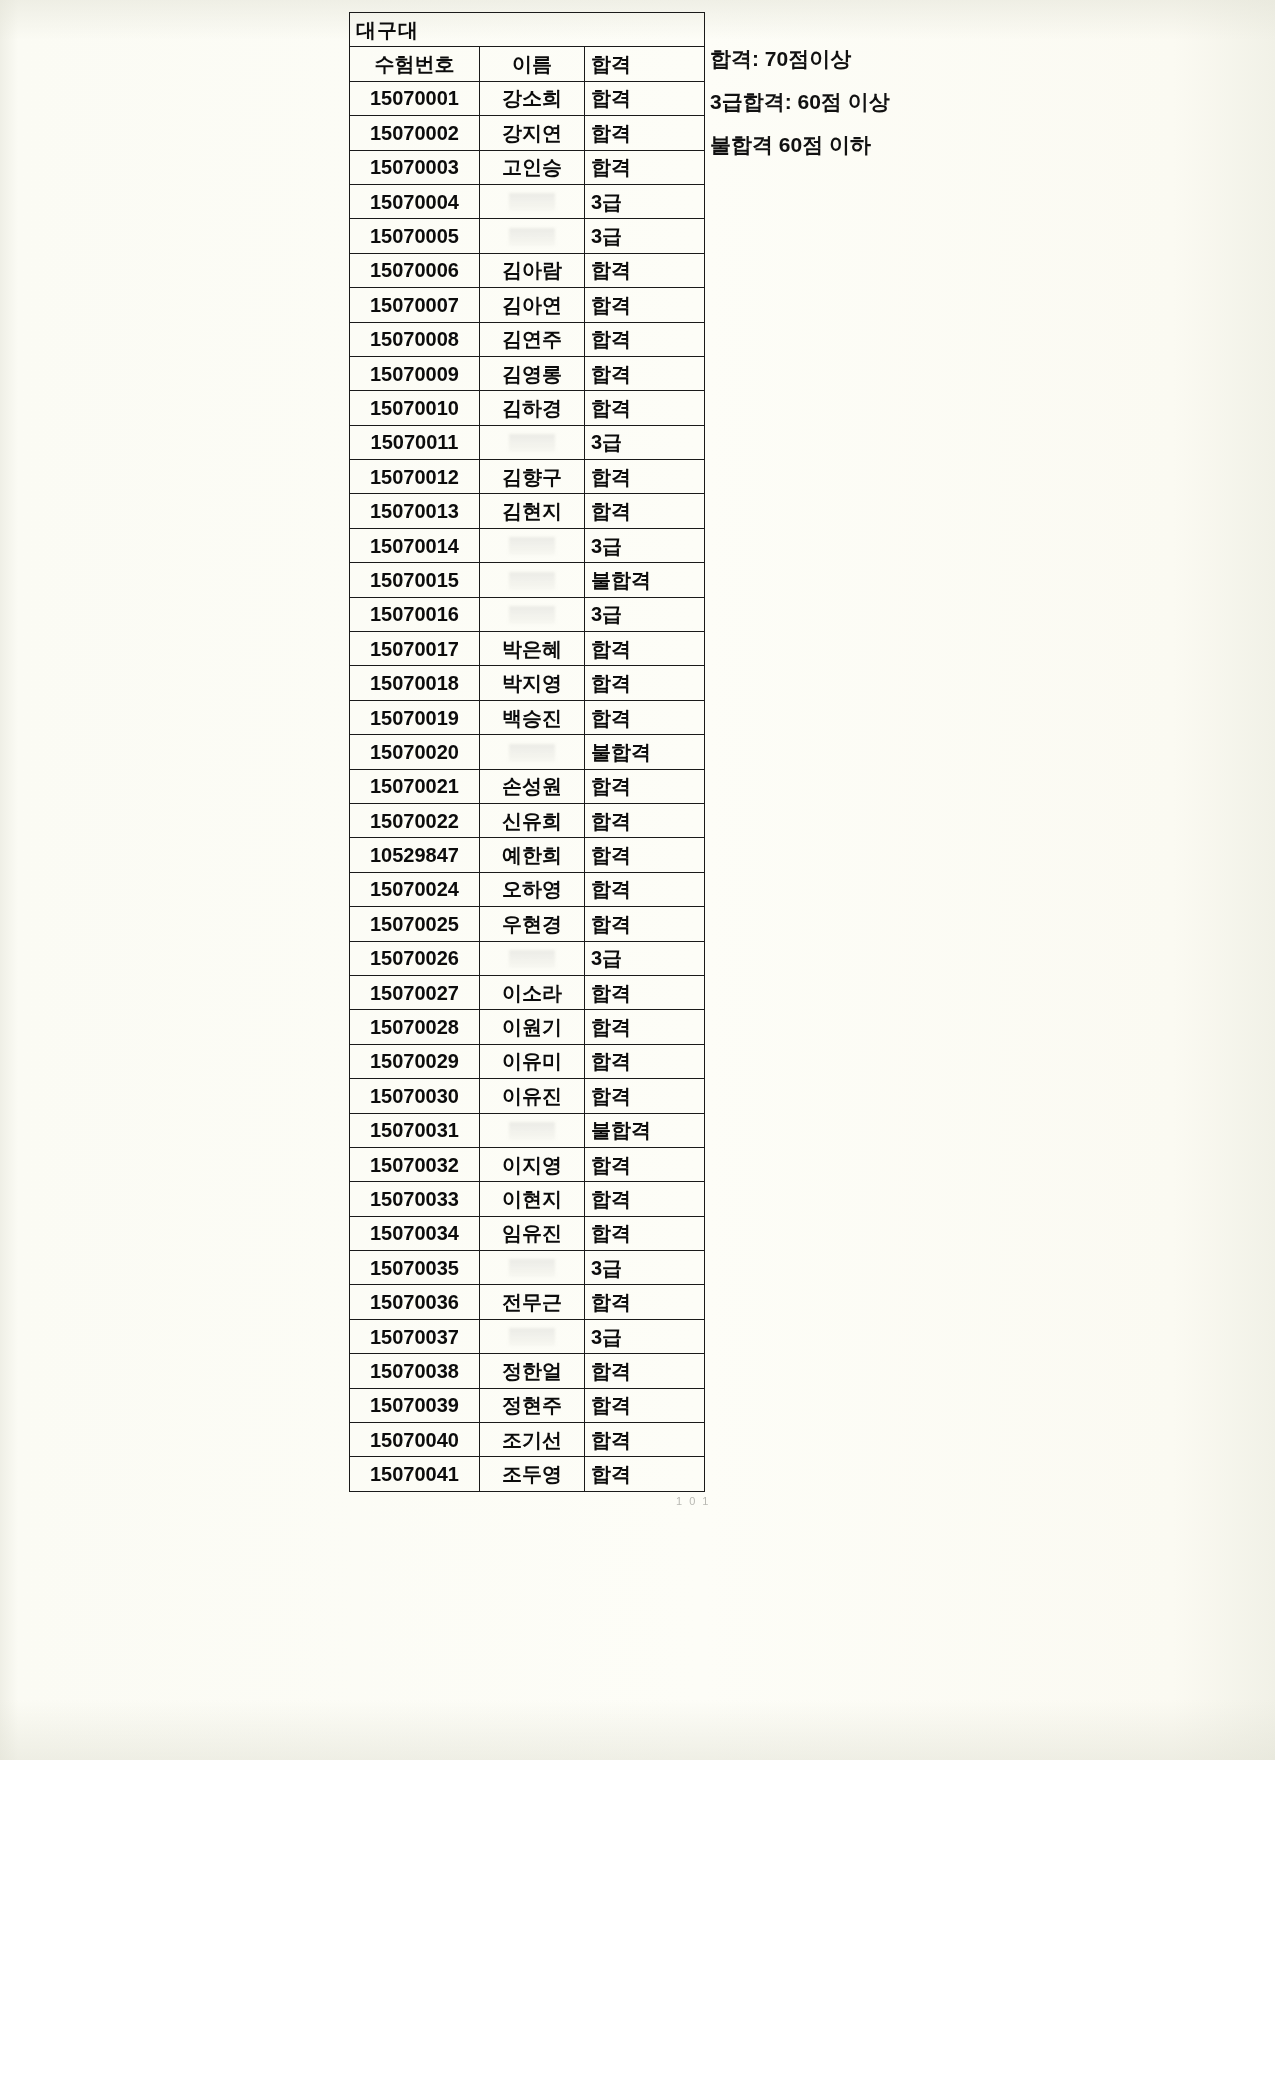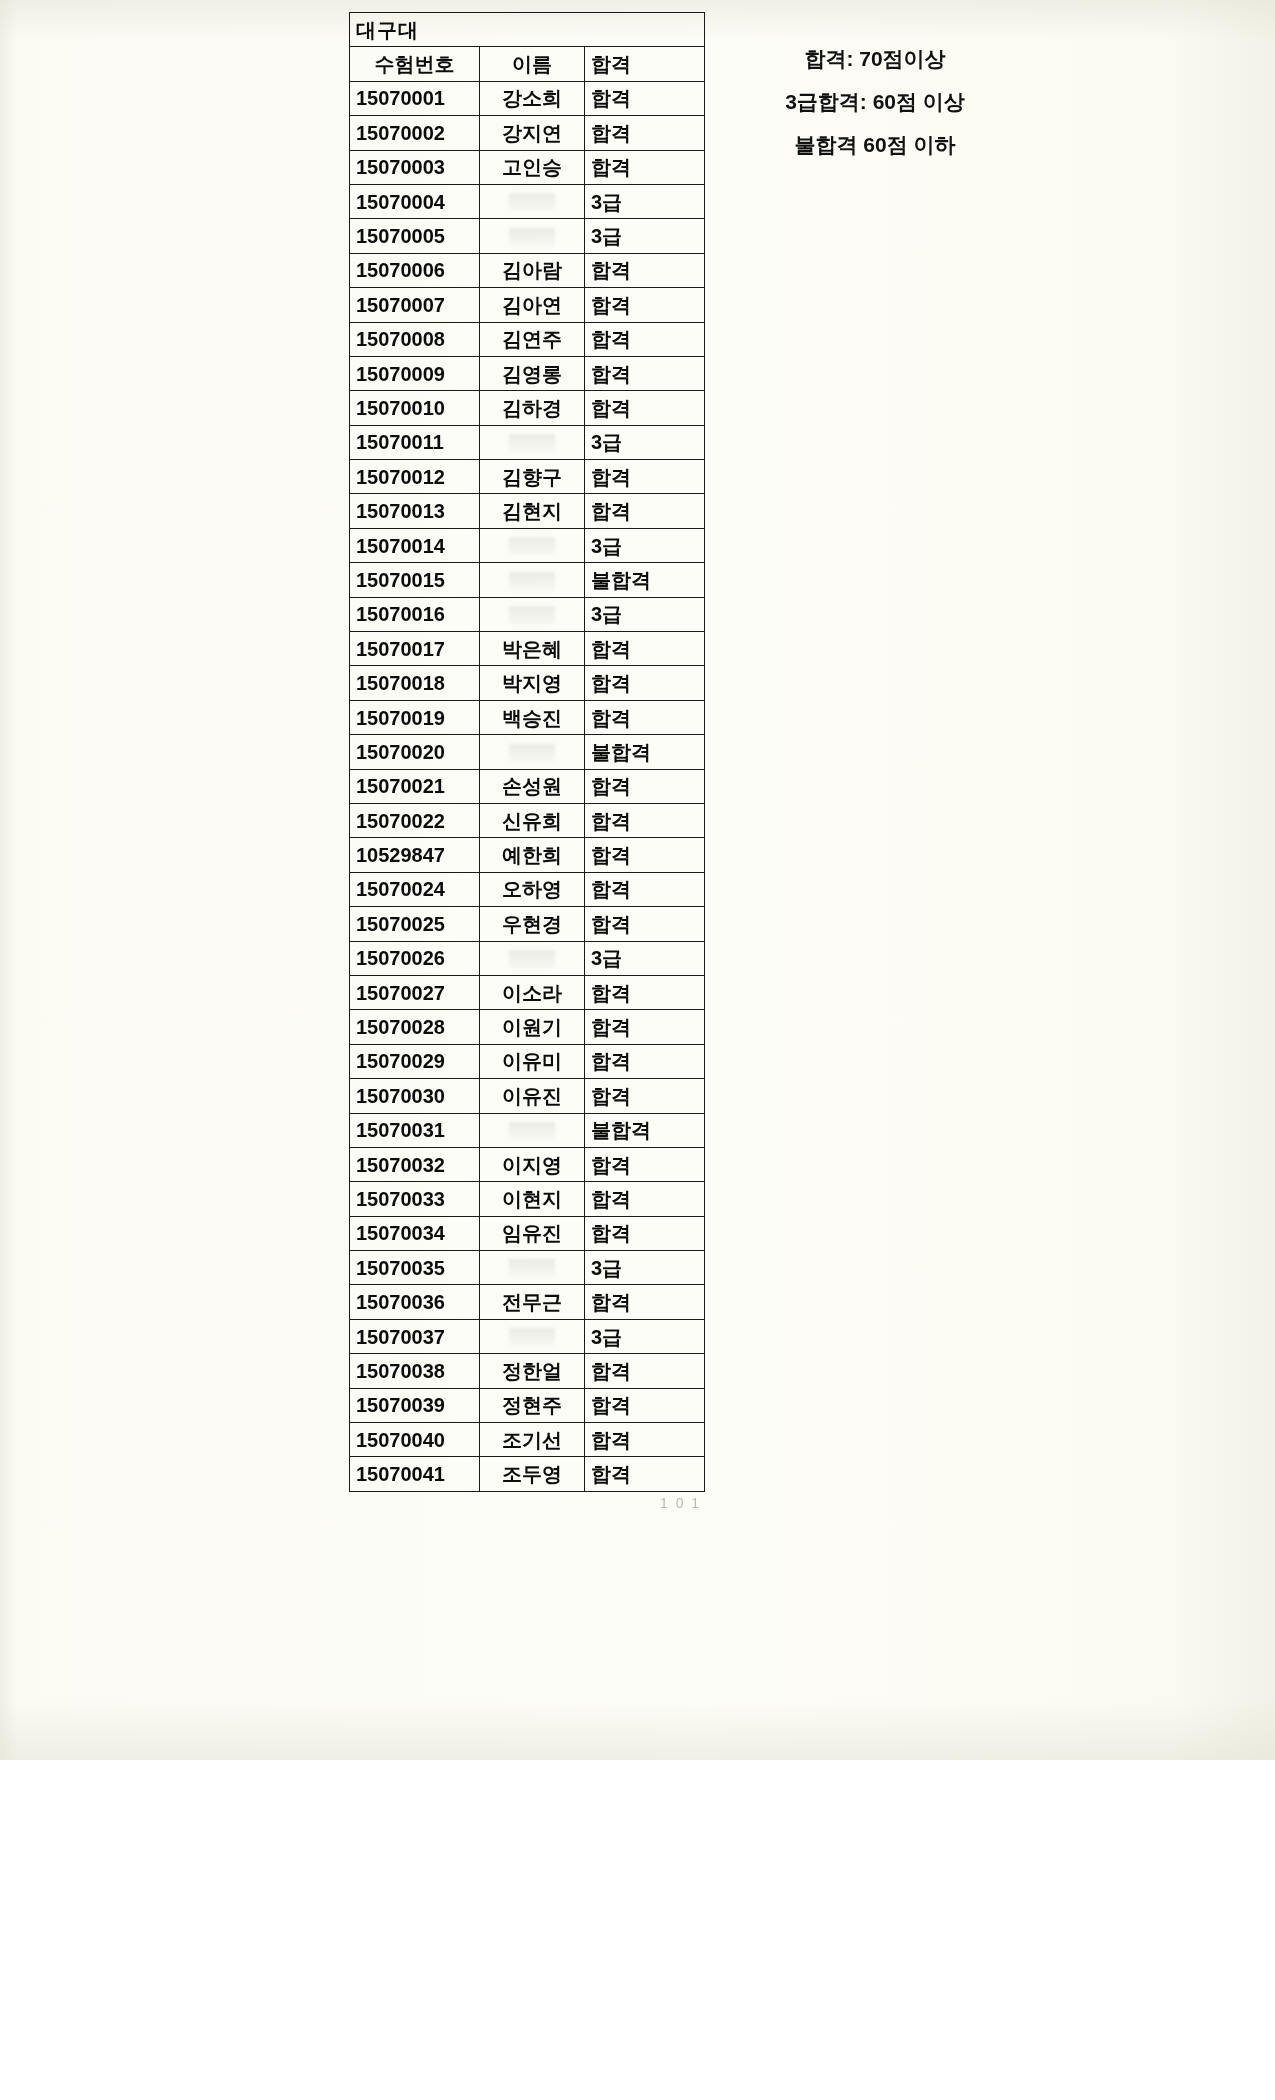--- a/index.html
+++ b/index.html
@@ -56,21 +56,21 @@
     border: 1.6px solid #1a1a1a;
     height: 34.4px;
     padding: 0 6px;
     font-size: 20px;
     font-weight: 700;
     color: #0c0c0c;
     line-height: 1;
     box-sizing: border-box;
     background: transparent;
   }
-  .col-id   { width: 130px; text-align: left; }
+  .col-id   { width: 130px; text-align: center; }
   .col-name { width: 105px; text-align: center; font-family: Liberation Serif, serif; }
   .col-res  { width: 120px; text-align: left; padding-left: 8px; }
 
   .title-cell {
     font-size: 21px;
     letter-spacing: 1px;
   }
   .head-cell {
     text-align: center;
     font-size: 20px;
@@ -98,37 +98,36 @@
     filter: blur(1.4px);
     pointer-events: none;
   }
 
   
   .notes {
     position: absolute;
     left: 710px;
     top: 48px;
     width: 330px;
-    text-align: center;
   }
   .note-line {
     font-size: 21px;
     font-weight: 700;
     color: #111111;
     line-height: 1;
     margin-bottom: 22px;
     white-space: nowrap;
   }
 
   
   .scan-artifact {
     position: absolute;
-    left: 660px;
+    left: 676px;
     top: 1495px;
-    font-size: 14px;
+    font-size: 11px;
     color: #b9b9b3;
     letter-spacing: 2px;
   }
 </style>
 </head>
 <body>
 
 <div class="scan-page"></div>
 <div class="page-bottom"></div>
 

